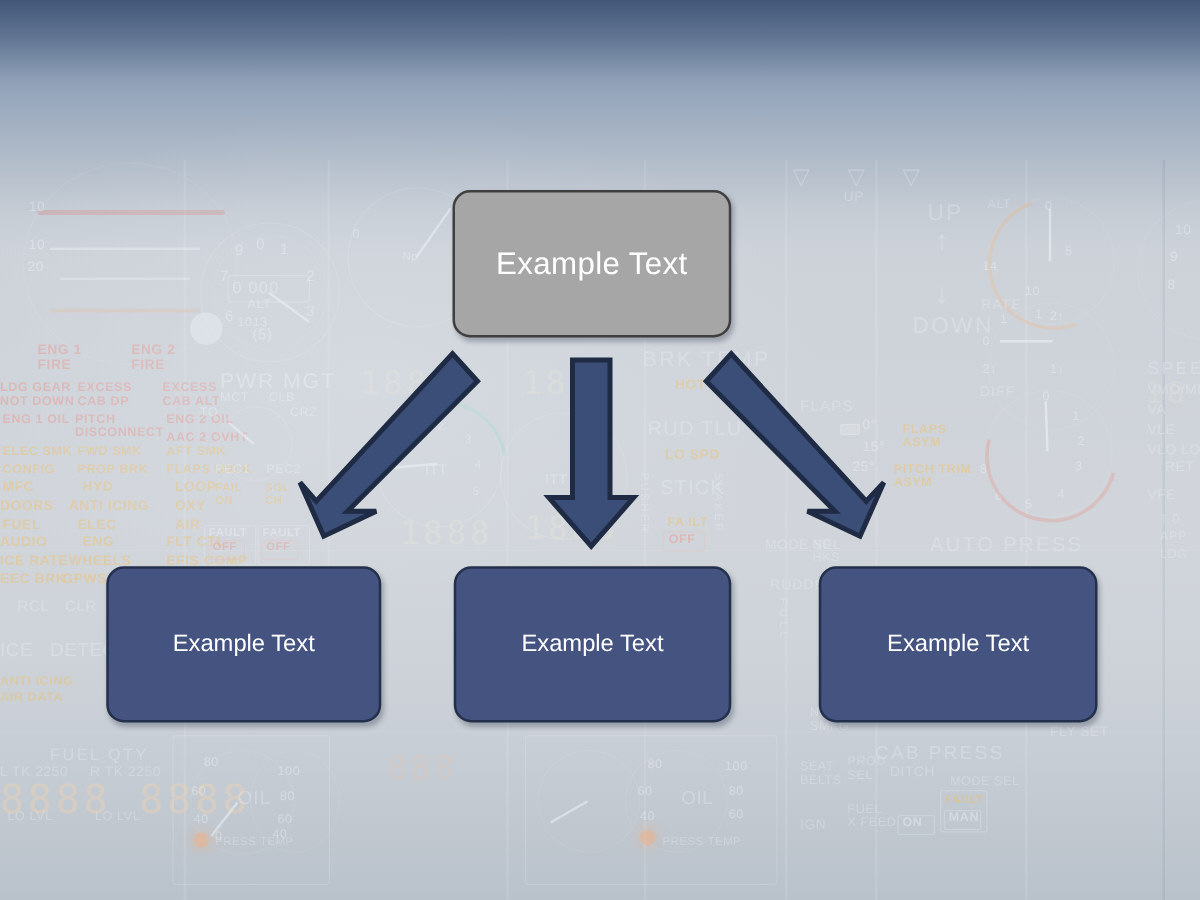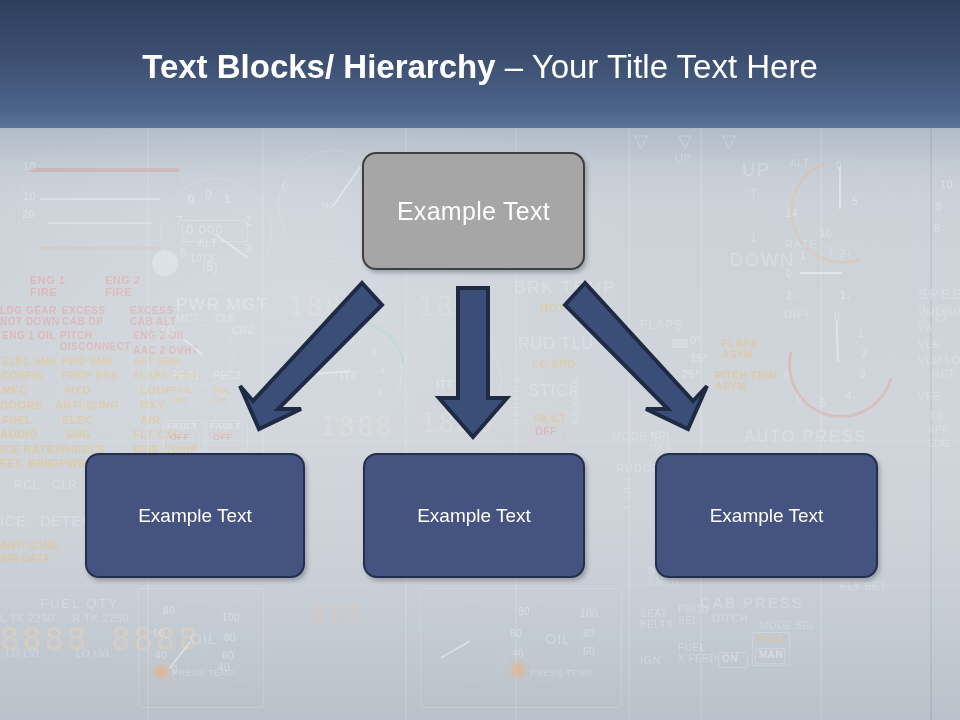--- a/index.html
+++ b/index.html
@@ -406,23 +406,20 @@
     <div class="sqbtn" style="left:752px; top:632px; width:36px; height:32px; border-color:rgba(255,255,255,0.4);"></div>
     <div class="cktext amber" style="left:756px; top:634px; font-size:9px; font-weight:bold;">FAULT</div>
     <div class="sqbtn" style="left:755px; top:648px; width:28px; height:14px; border-color:rgba(255,255,255,0.45);"></div>
     <div class="cktext white" style="left:759px; top:649px; font-size:10px; font-weight:bold;">MAN</div>
     <div class="cktext grey" style="left:840px; top:580px; font-size:11px;">FLY SET</div>
     <div class="cktext grey" style="left:650px; top:430px; font-size:10px;">ND<br>HKS</div>
 
     <div class="haze"></div>
   </div>
 
-  <div id="titlebar">
-    <div id="title"><span class="strong">Text Blocks/ Hierarchy </span><span class="light">– Your Title Text Here</span></div>
-  </div>
 
   <svg class="arrowsvg" width="960" height="720" style="left:0; top:0;">
 
     <polygon points="362,283 382,305 278,409 301,409 259,429 240,386 253,401" fill="#3a4e77" stroke="#1f2b44" stroke-width="4" stroke-linejoin="miter"></polygon>
 
     <polygon points="458,288 488,288 488,398 507,398 473,437 439,398 458,398" fill="#3a4e77" stroke="#1f2b44" stroke-width="4" stroke-linejoin="miter"></polygon>
 
     <polygon points="585,283 565,305 668,409 646,409 688,429 707,386 693,401" fill="#3a4e77" stroke="#1f2b44" stroke-width="4" stroke-linejoin="miter"></polygon>
   </svg>
 

